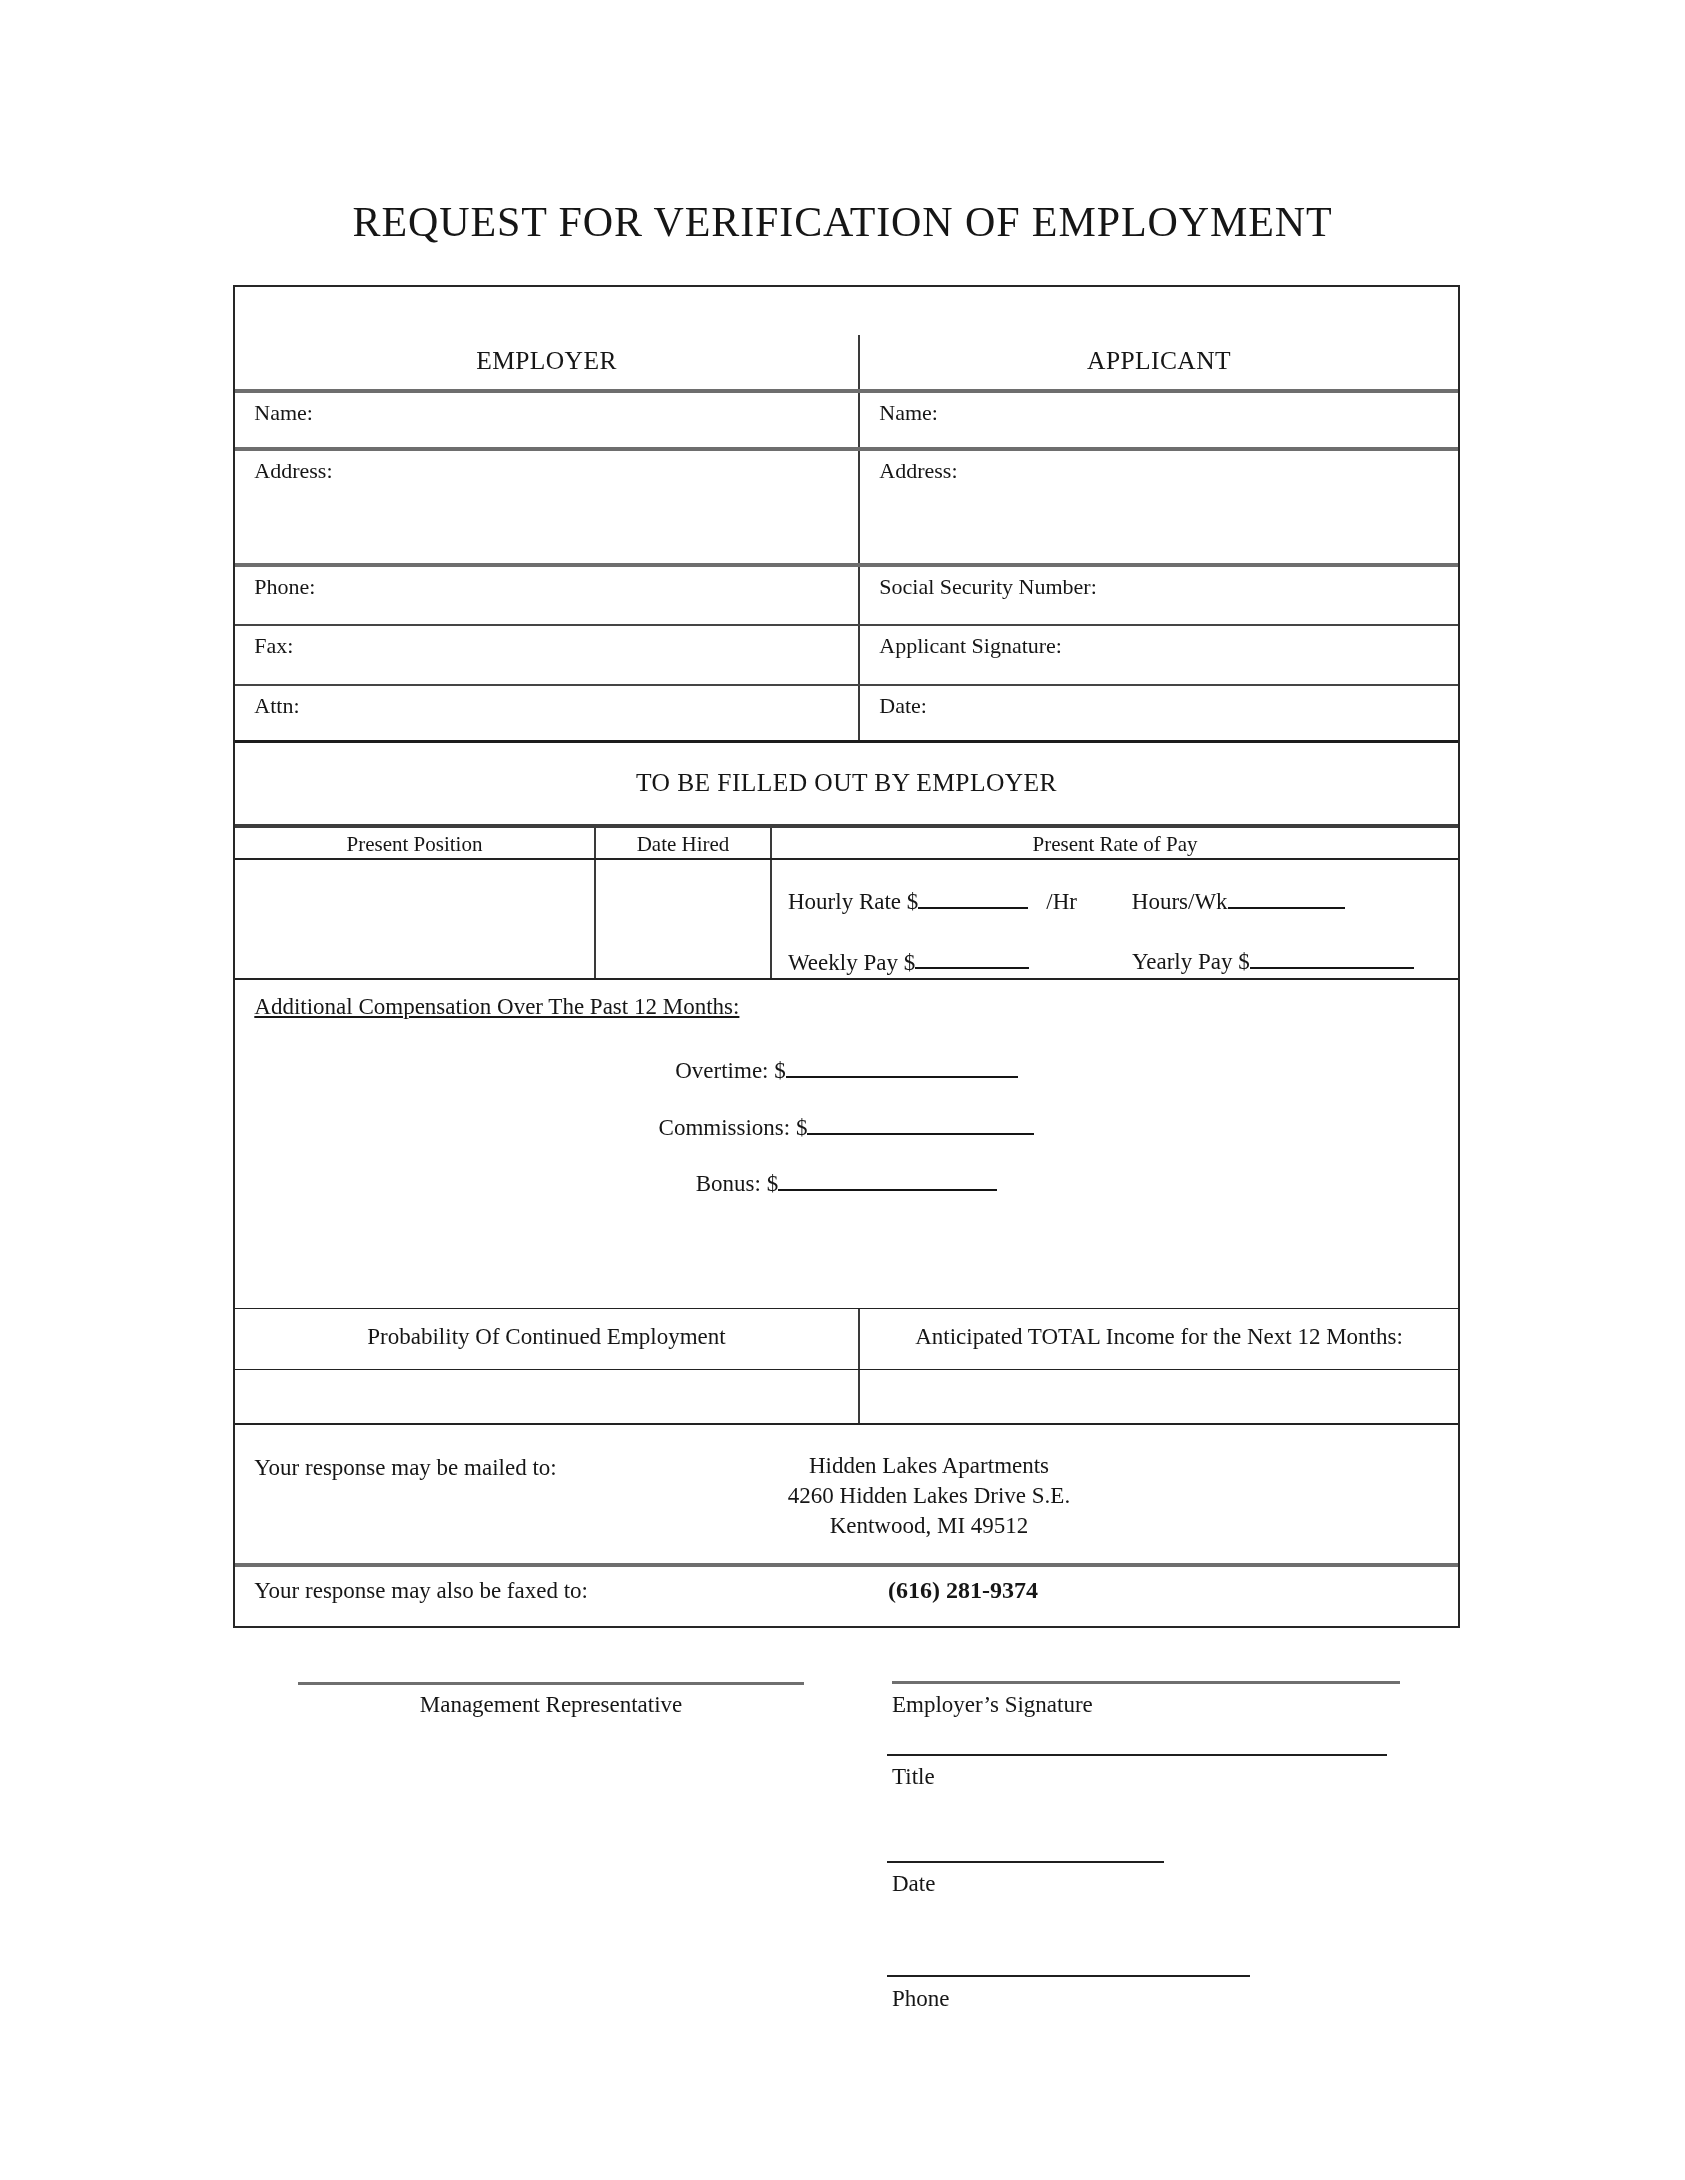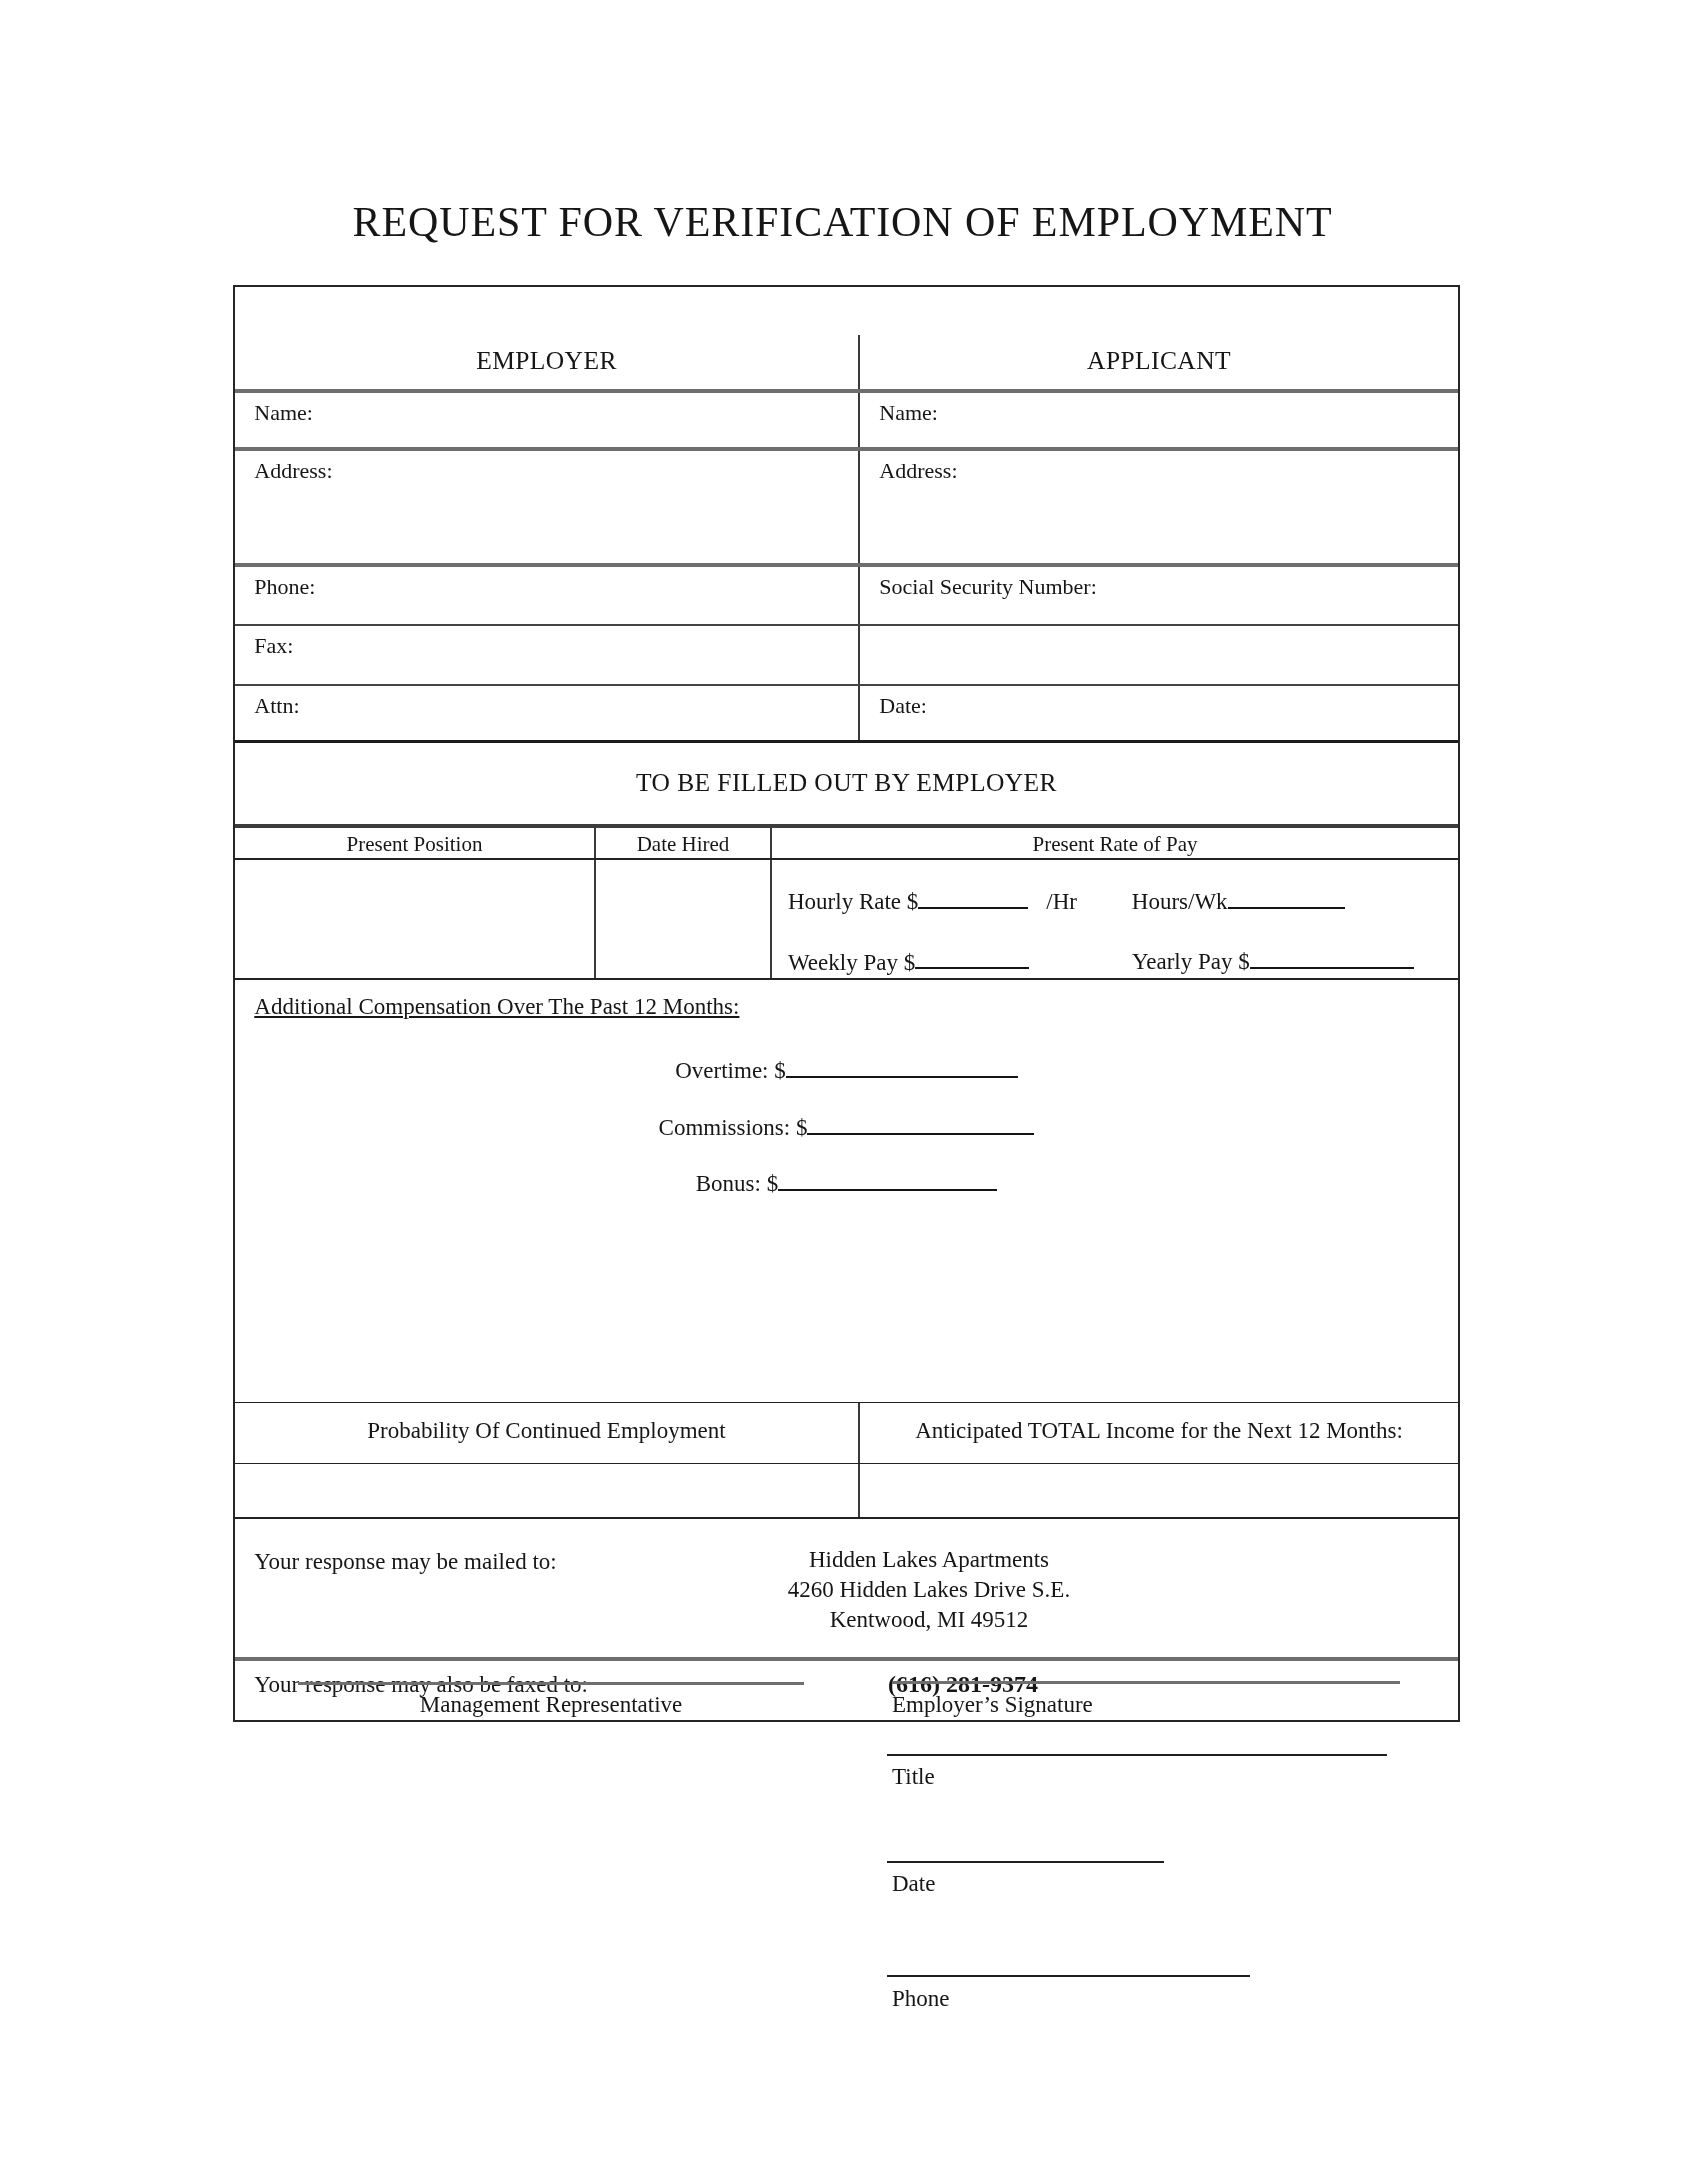--- a/index.html
+++ b/index.html
@@ -58,21 +58,21 @@
   .c3 { flex: 1; }
   .r-pay { height: 120px; }
   .pay-cell { padding: 26px 0 0 16px; font-size: 23px; }
   .pay-line2 { margin-top: 32px; }
   .blank {
     display: inline-block;
     height: 0.9em;
     border-bottom: 2.6px solid #151515;
     vertical-align: baseline;
   }
-  .r-comp { height: 423px; display: block; padding-left: 44px; }
+  .r-comp { height: 329px; display: block; padding-left: 44px; }
   .comp-heading {
     position: absolute; left: 19.3px; top: 14px;
     font-size: 23px; text-decoration: underline;
   }
   .comp-line { position: absolute; left: 0; right: 0; text-align: center; font-size: 23px; }
   .r-probhead { height: 61px; }
   .prob { padding-top: 15px; text-align: center; font-size: 23px; }
   .r-probempty { height: 55px; }
   .r-mailed { height: 142px; display: block; }
   .mail-label { position: absolute; left: 19.3px; top: 30px; font-size: 23px; }
@@ -130,20 +130,23 @@
       </div>
       <div class="cell cr">
         <span>Social Security Number:</span>
       </div>
     </div>
 
     <div class="row r-fax bb-mid">
       <div class="cell cl">
         <span>Fax:</span>
       </div>
+      <div class="cell cr">
+        <span>Applicant Signature:</span>
+      </div>
     </div>
 
     <div class="row r-attn bb-dark">
       <div class="cell cl">
         <span>Attn:</span>
       </div>
       <div class="cell cr">
         <span>Date:</span>
       </div>
     </div>

